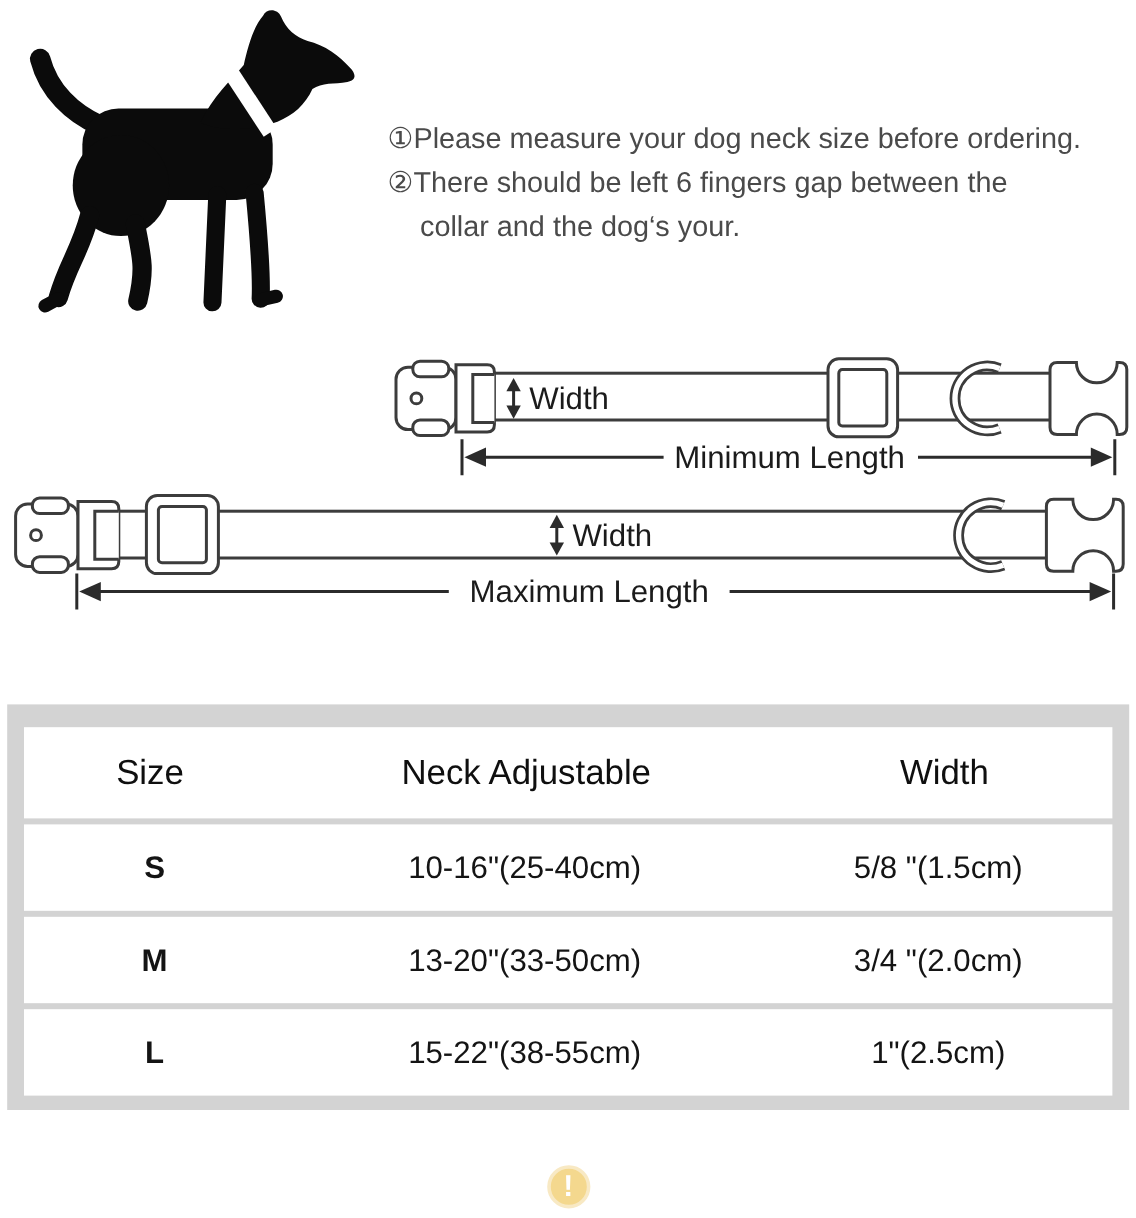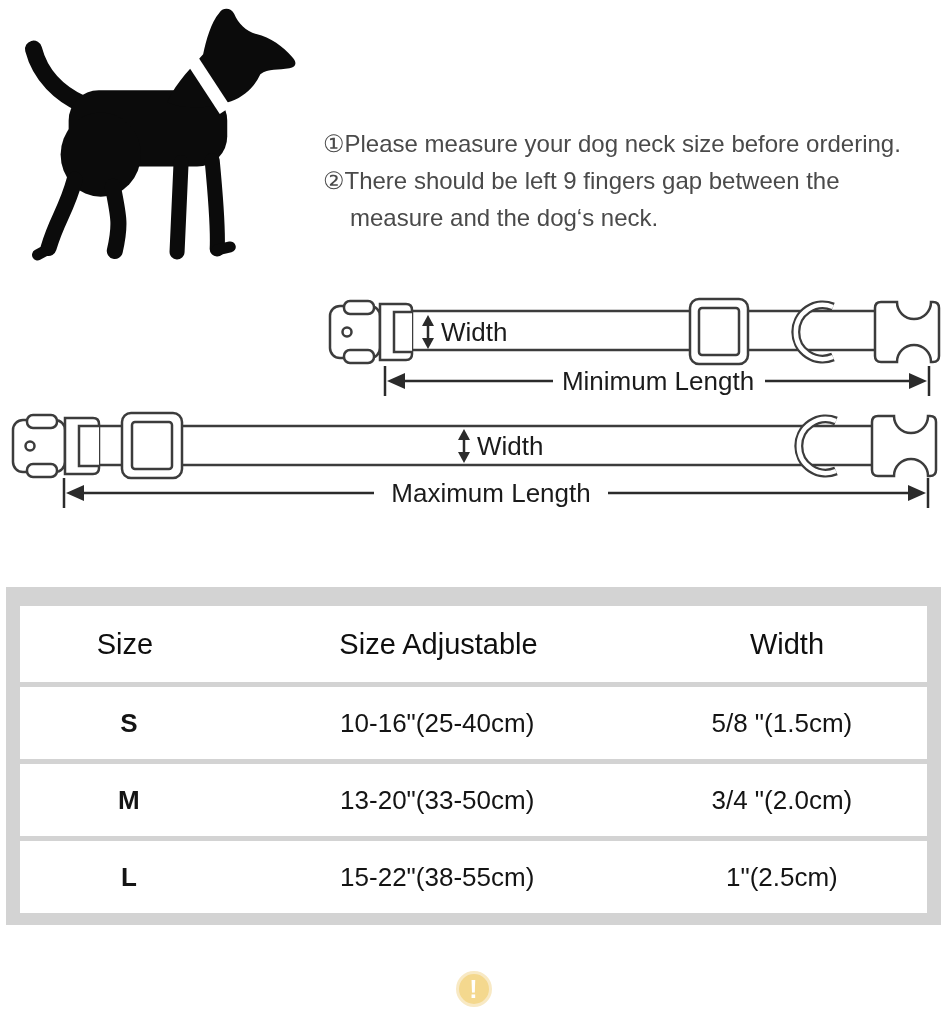--- a/index.html
+++ b/index.html
@@ -3,21 +3,21 @@
 <meta charset="utf-8">
 <style>
   html,body{margin:0;padding:0;background:#ffffff;}
   .page{
     position:relative;width:947px;height:1015px;background:#ffffff;
     font-family:"Liberation Sans",sans-serif;overflow:hidden;
   }
   
   .dog{position:absolute;left:8px;top:4px;width:312px;height:266px;}
   
-  .instructions{position:absolute;left:323px;top:97px;font-size:24px;color:#4a4a4a;line-height:37px;margin-top:28px;}
+  .instructions{position:absolute;left:323px;top:97px;font-size:24px;color:#4a4a4a;line-height:37px;}
   .instructions .indent{padding-left:27px;}
   
   .collar-min{position:absolute;left:325px;top:294px;width:620px;height:112px;}
   .collar-max{position:absolute;left:4px;top:406px;width:940px;height:112px;}
   svg .hw{fill:#ffffff;stroke:#3c3c3c;stroke-width:2.5;}
   svg .dim{stroke:#2b2b2b;stroke-width:2.5;}
   svg .dimhead{fill:#2b2b2b;stroke:none;}
   svg text{font-family:"Liberation Sans",sans-serif;fill:#1b1b1b;}
   
   .size-table{
@@ -57,22 +57,22 @@
       <path d="M172,158 C170,200 169,225 168,247" fill="none" stroke="#0b0b0b" stroke-width="15" stroke-linecap="round"></path>
       <path d="M203,156 C207,198 209,224 208,244" fill="none" stroke="#0b0b0b" stroke-width="15" stroke-linecap="round"></path>
       <path d="M208,245 L221,242" fill="none" stroke="#0b0b0b" stroke-width="11" stroke-linecap="round"></path>
       <path d="M158,98 C168,76 184,62 194,50 C197,36 202,18 210,9 C213,3 222,3 225,10 C229,20 237,27 247,30 C261,33 274,43 282,52 C288,58 287,63 280,64 C269,66 259,64 251,70 C245,83 235,92 222,97 C203,104 176,106 158,98 Z"></path>
     </g>
     <line x1="178" y1="48" x2="216" y2="106" stroke="#ffffff" stroke-width="13"></line>
   </svg>
 
   <div class="instructions">
     <div class="instr-line">①Please measure your dog neck size before ordering.</div>
-    <div class="instr-line">②There should be left 9 fingers gap between the</div>
-    <div class="instr-line indent">measure and the dog‘s neck.</div>
+    <div class="instr-line">②There should be left 6 fingers gap between the</div>
+    <div class="instr-line indent">collar and the dog‘s your.</div>
   </div>
 
   <svg class="collar-min" viewBox="0 0 620 112" aria-hidden="true">
     <rect class="hw" x="62" y="17" width="492" height="39"></rect>
     <g>
       <rect class="hw" x="5" y="12" width="50" height="52" rx="10"></rect>
       <rect class="hw" x="19" y="7" width="30" height="13" rx="6"></rect>
       <rect class="hw" x="19" y="56" width="30" height="13" rx="6"></rect>
       <circle class="hw" cx="22" cy="38" r="4.5"></circle>
       <path class="hw" d="M55,10 H81 Q87,10 87,16 V60 Q87,66 81,66 H55 Z"></path>
@@ -136,21 +136,21 @@
       <line class="dim" x1="78" y1="87" x2="370" y2="87"></line>
       <text x="487" y="96" font-size="26" text-anchor="middle">Maximum Length</text>
       <line class="dim" x1="604" y1="87" x2="906" y2="87"></line>
       <polygon class="dimhead" points="922,87 904,79 904,95"></polygon>
     </g>
   </svg>
 
   <div class="size-table">
     <div class="trow thead">
       <div class="cell c1">Size</div>
-      <div class="cell c2">Size Adjustable</div>
+      <div class="cell c2">Neck Adjustable</div>
       <div class="cell c3">Width</div>
     </div>
     <div class="trow">
       <div class="cell c1 size-cell">S</div>
       <div class="cell c2">10-16"(25-40cm)</div>
       <div class="cell c3">5/8 "(1.5cm)</div>
     </div>
     <div class="trow">
       <div class="cell c1 size-cell">M</div>
       <div class="cell c2">13-20"(33-50cm)</div>

